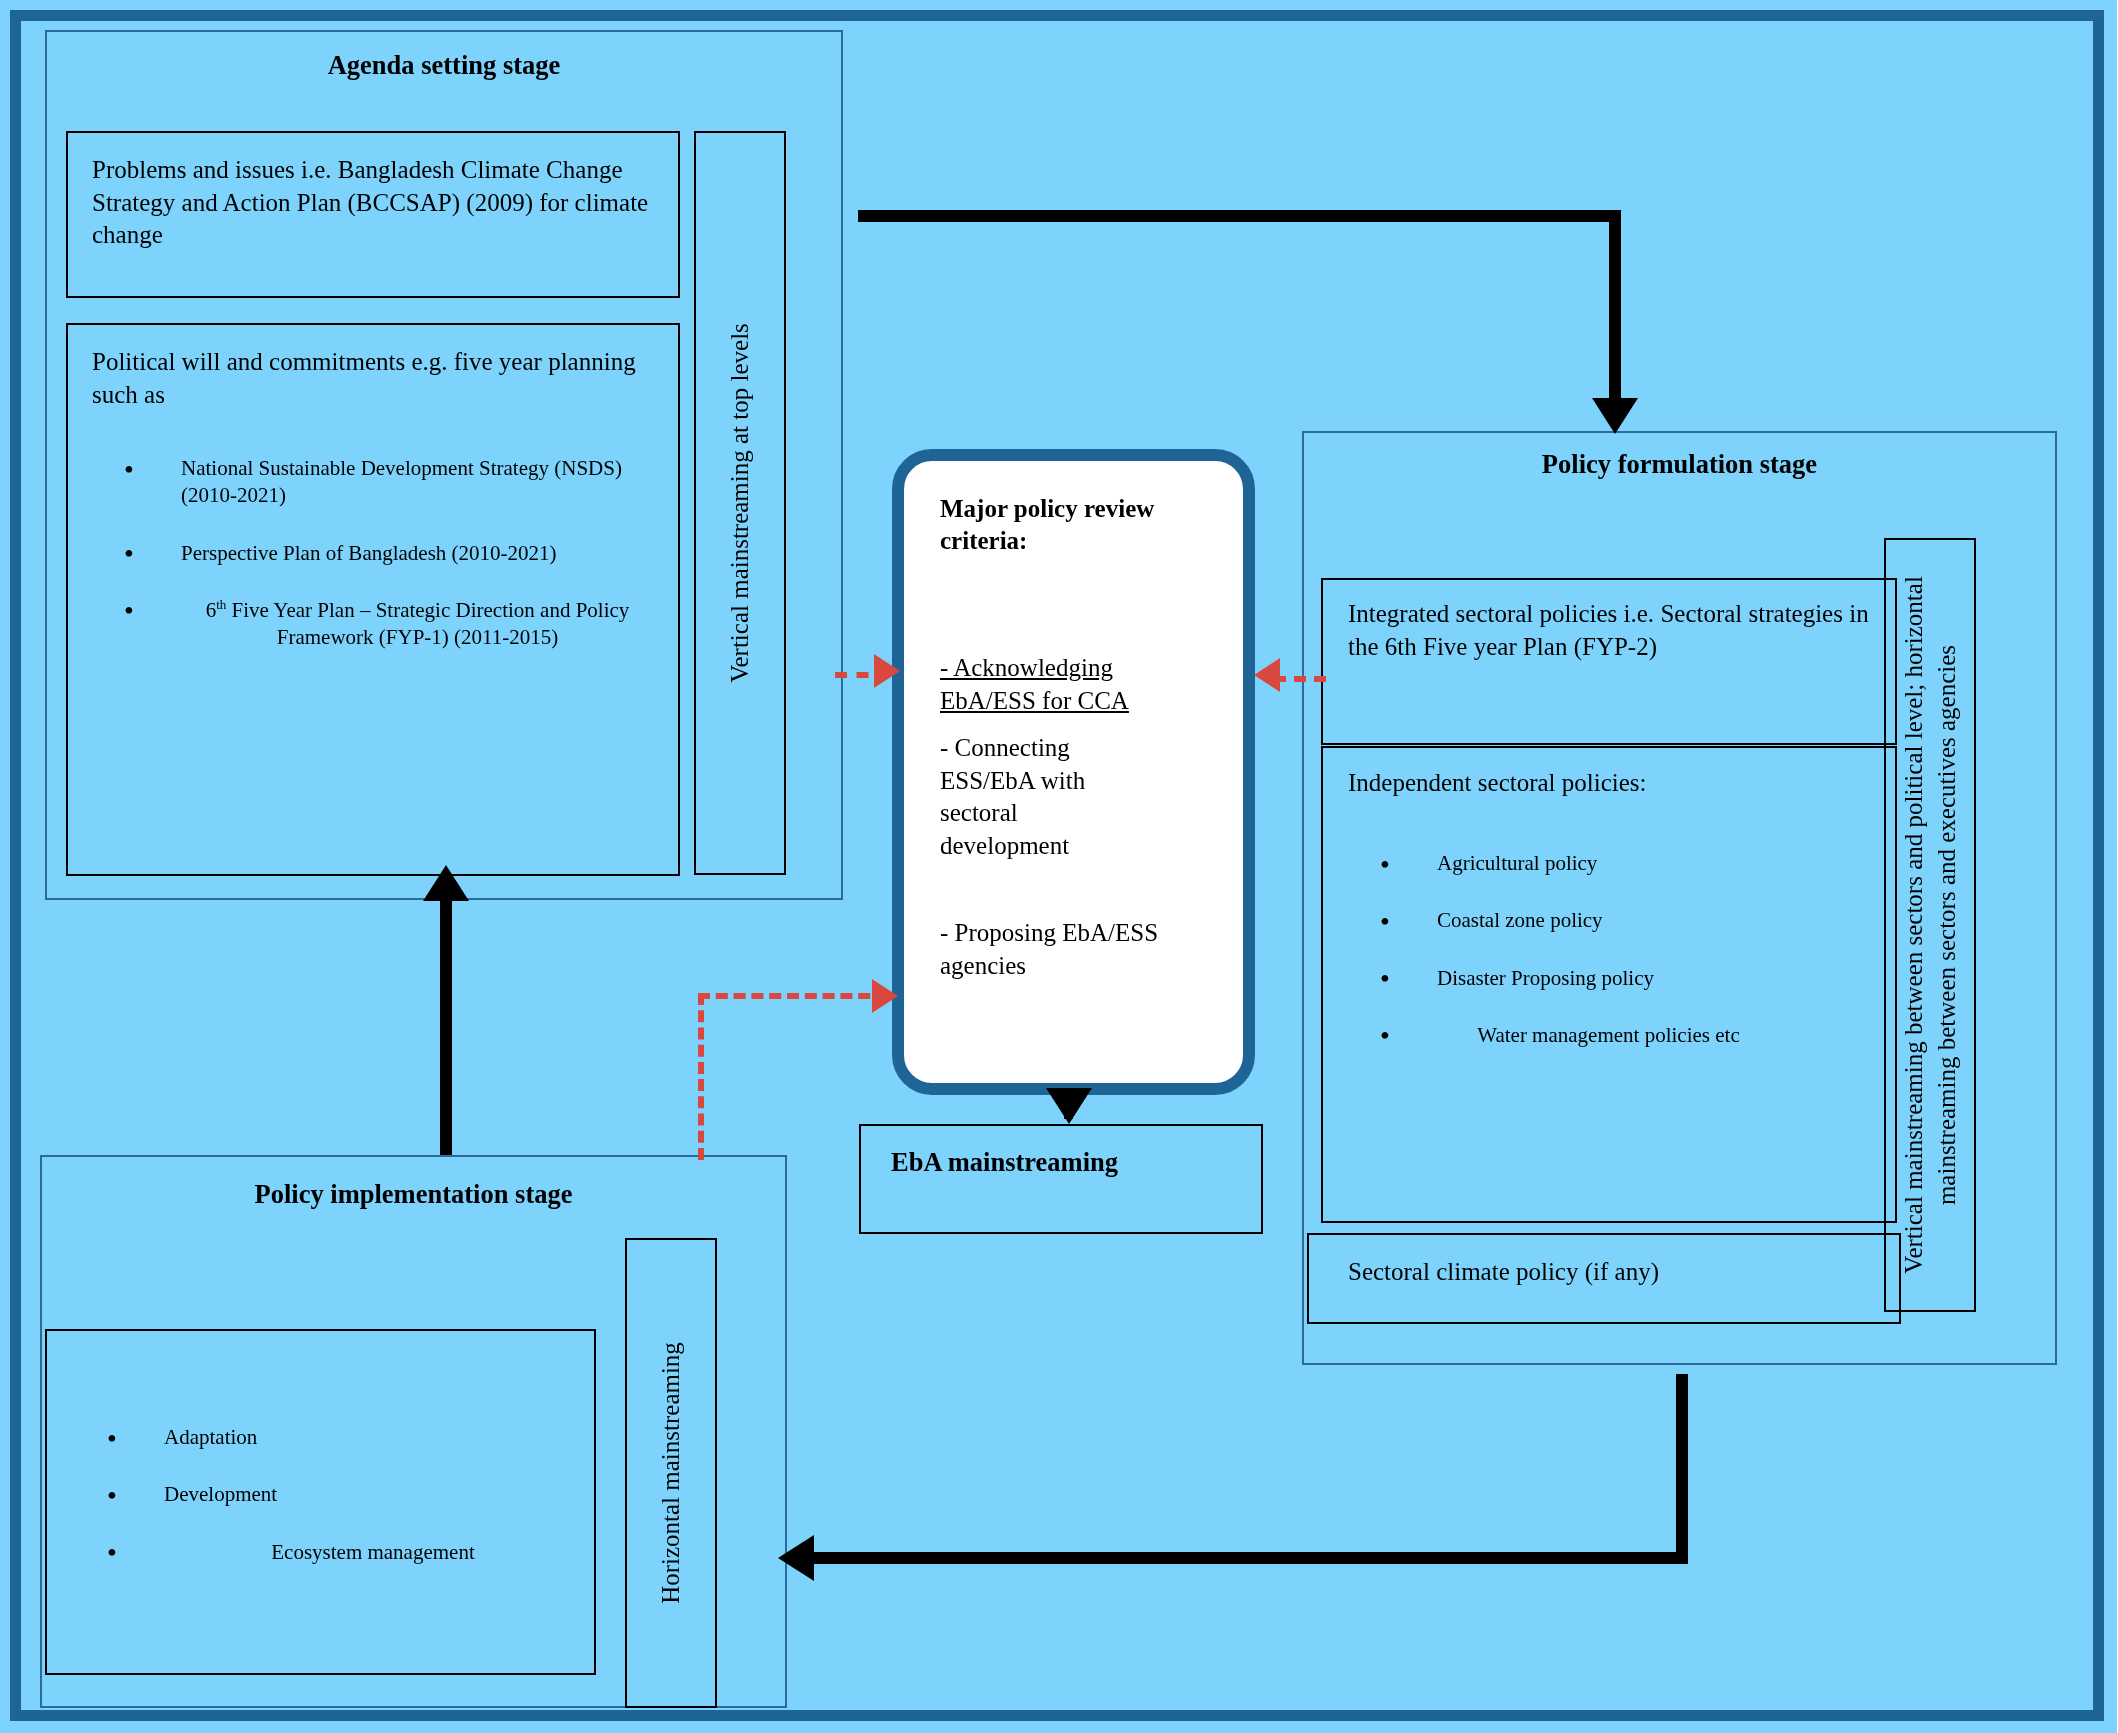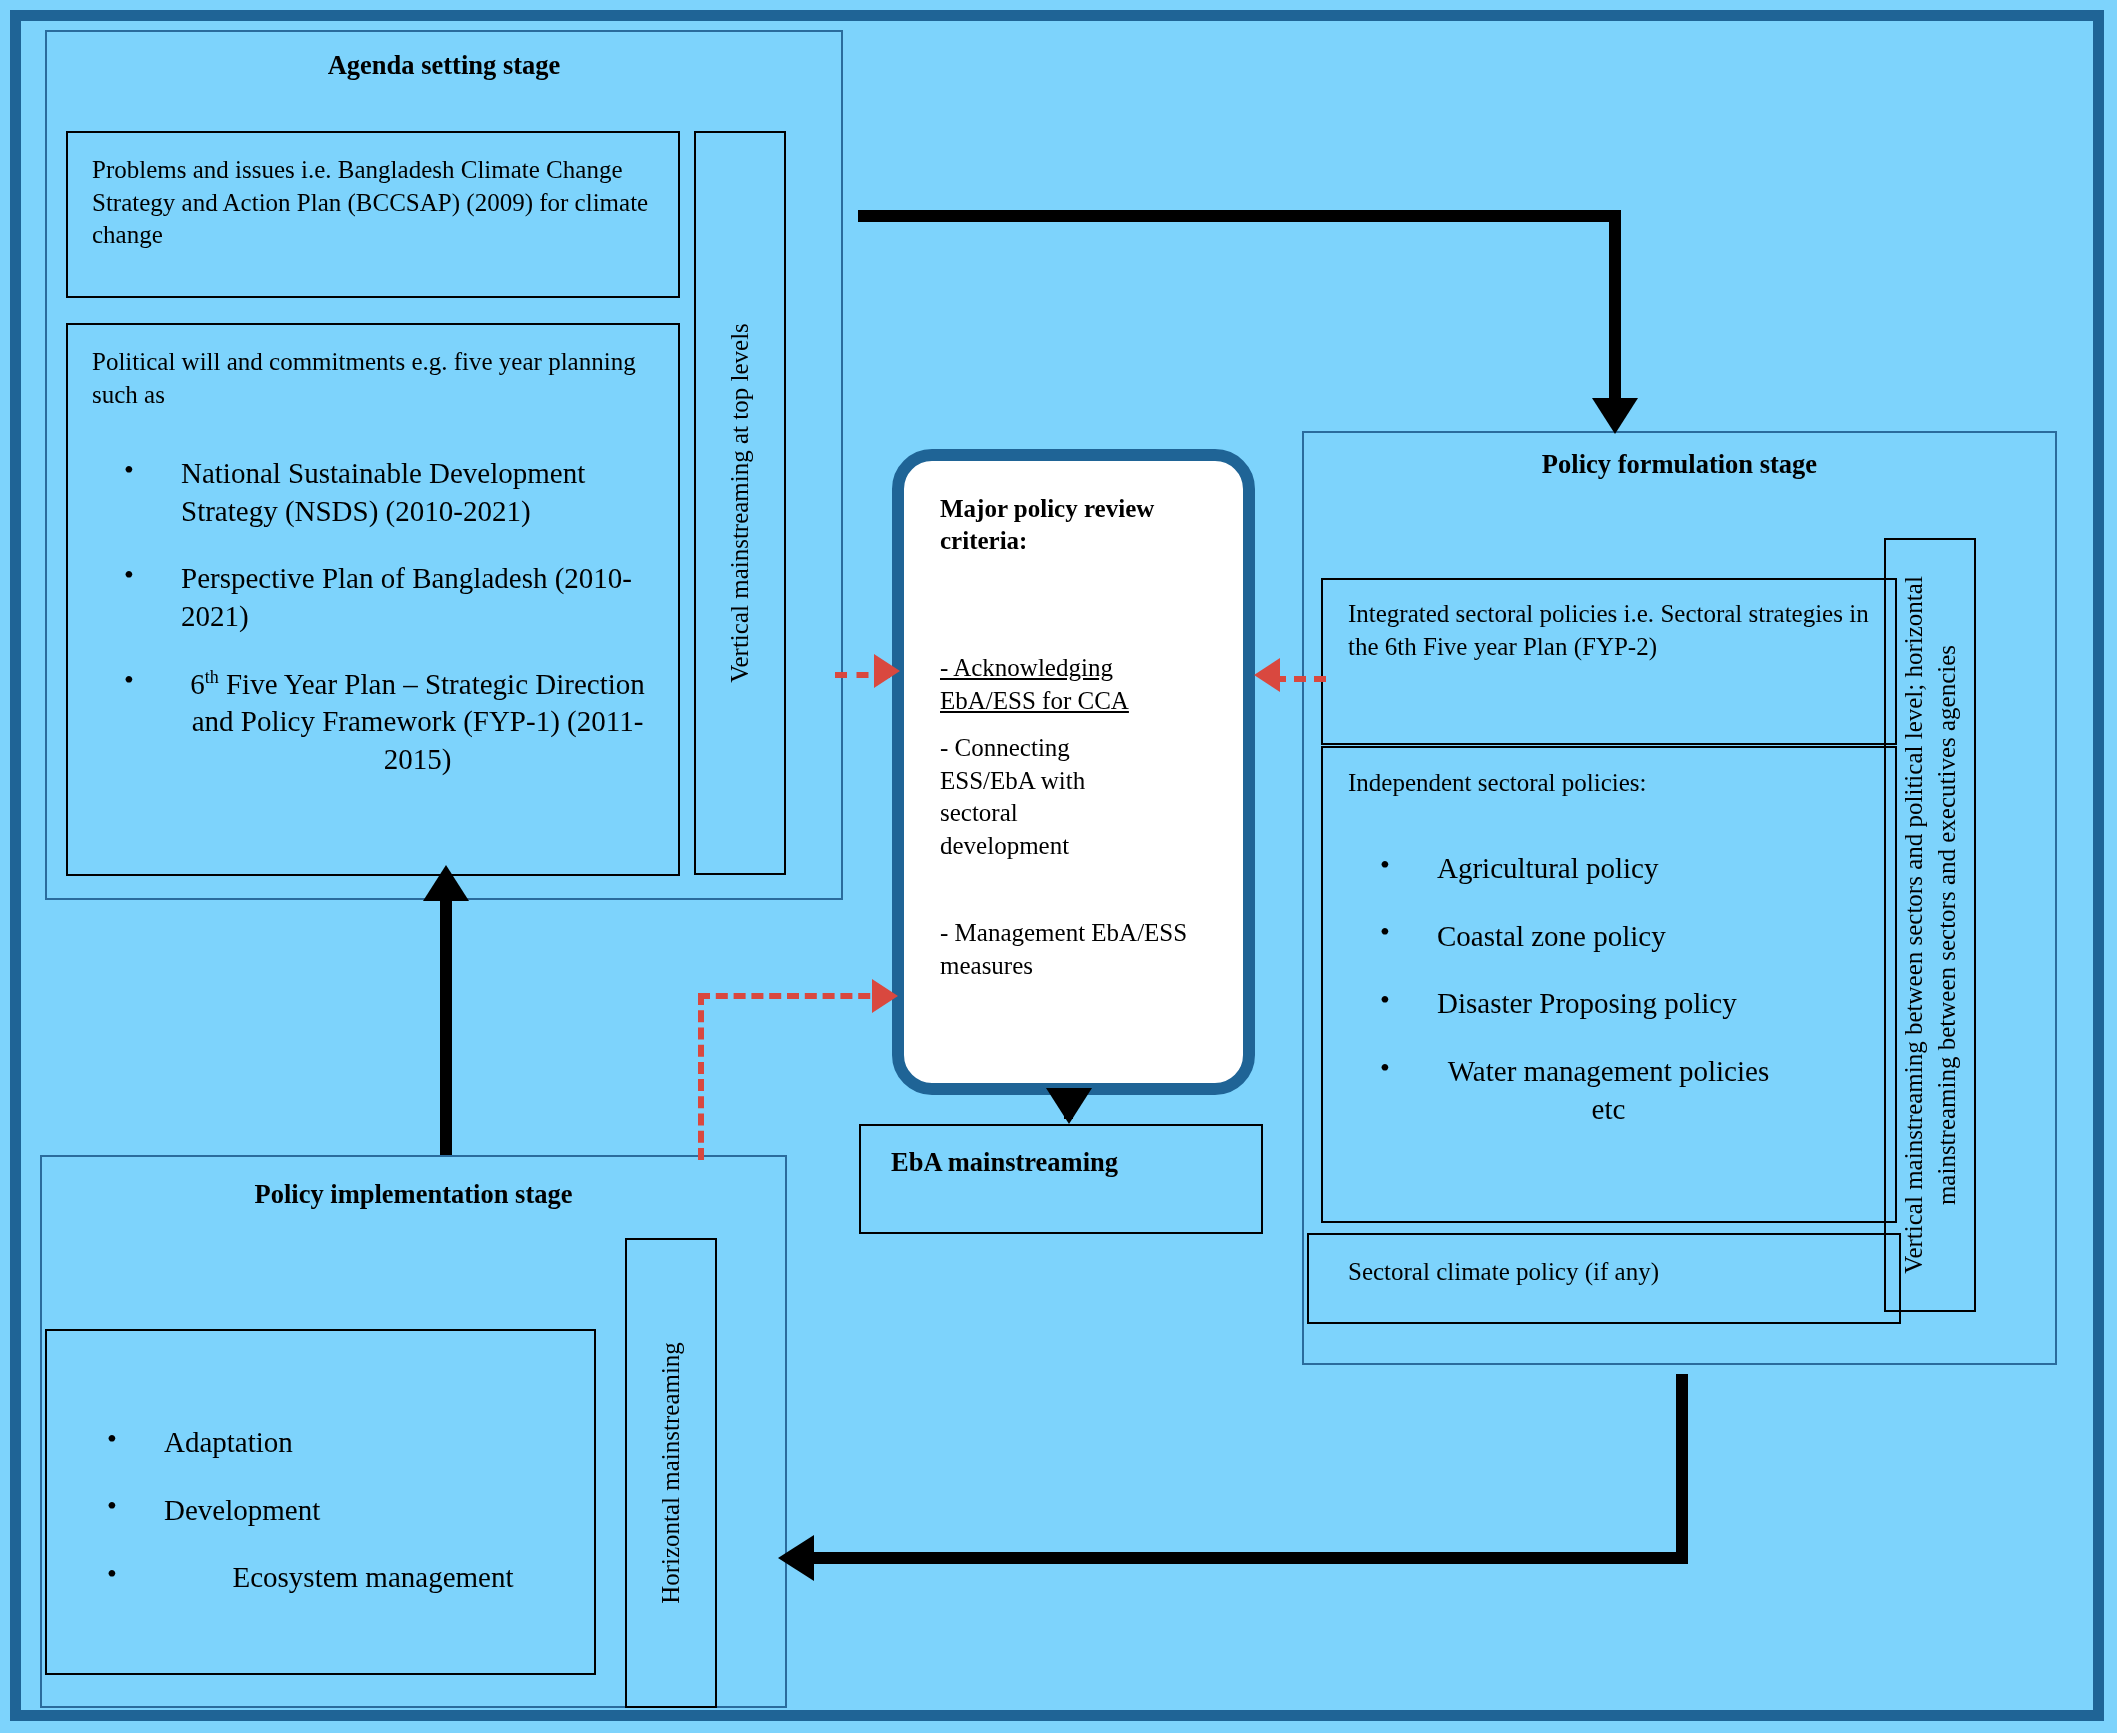--- a/index.html
+++ b/index.html
@@ -65,21 +65,21 @@
   
   ul.bul {
     list-style: none;
     margin: 0;
     padding: 0;
   }
   ul.bul > li {
     position: relative;
     padding-left: 89px;
     margin: 0 0 30px 0;
-    font-size: 29px;
+    font-size: 21px;
     line-height: 1.30;
   }
   ul.bul > li:last-child { margin-bottom: 0; text-align: center; }
   ul.bul > li::before {
     content: "\2022";
     position: absolute;
     left: 32px;
     top: -3.5px;
     font-size: 28px;
     line-height: 1.30;
@@ -187,21 +187,21 @@
     <div class="vtext">Vertical mainstreaming at top levels</div>
   </div>
 
   <div class="round-box" style="left:892px; top:449px; width:363px; height:646px;">
   </div>
   <div style="position:absolute; left:940px; top:493px; width:271px; font-size:25px; font-weight:bold; line-height:1.28;">
     <span class="u">Major policy review criteria:</span>
   </div>
   <div class="body-text" style="position:absolute; left:940px; top:652px; width:254px;text-decoration:underline;">- Acknowledging EbA/ESS for CCA</div>
   <div class="body-text" style="position:absolute; left:940px; top:732px; width:190px;">- Connecting ESS/EbA with sectoral development</div>
-  <div class="body-text" style="position:absolute; left:940px; top:917px; width:259px;">- Management EbA/ESS measures</div>
+  <div class="body-text" style="position:absolute; left:940px; top:917px; width:259px;">- Proposing EbA/ESS agencies</div>
 
   <div class="plain-box" style="left:859px; top:1124px; width:404px; height:110px;">
   </div>
   <div style="position:absolute; left:891px; top:1147px; width:357px; font-size:26.5px; font-weight:bold;">EbA mainstreaming</div>
 
   <div class="seg" style="left:1064px; top:1090px; width:9.2px; height:29px;"></div>
   <div class="arrow-head ah-down" style="left:1046px; top:1088px;"></div>
 
   <div class="stage-box" style="left:1302px; top:431px; width:755px; height:934px;">
     <div class="stage-title" style="top:16px;">Policy formulation stage</div>

